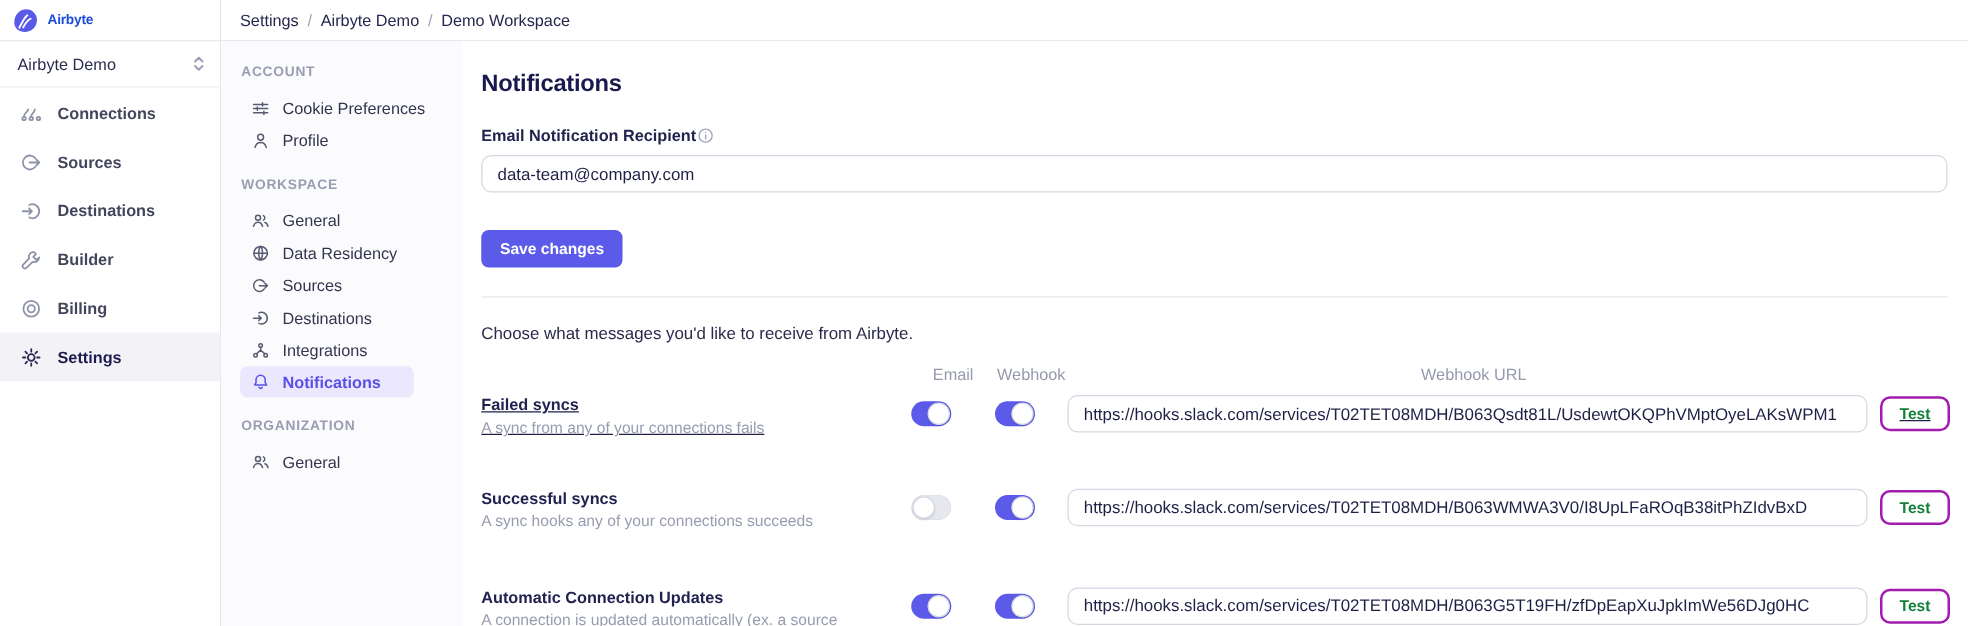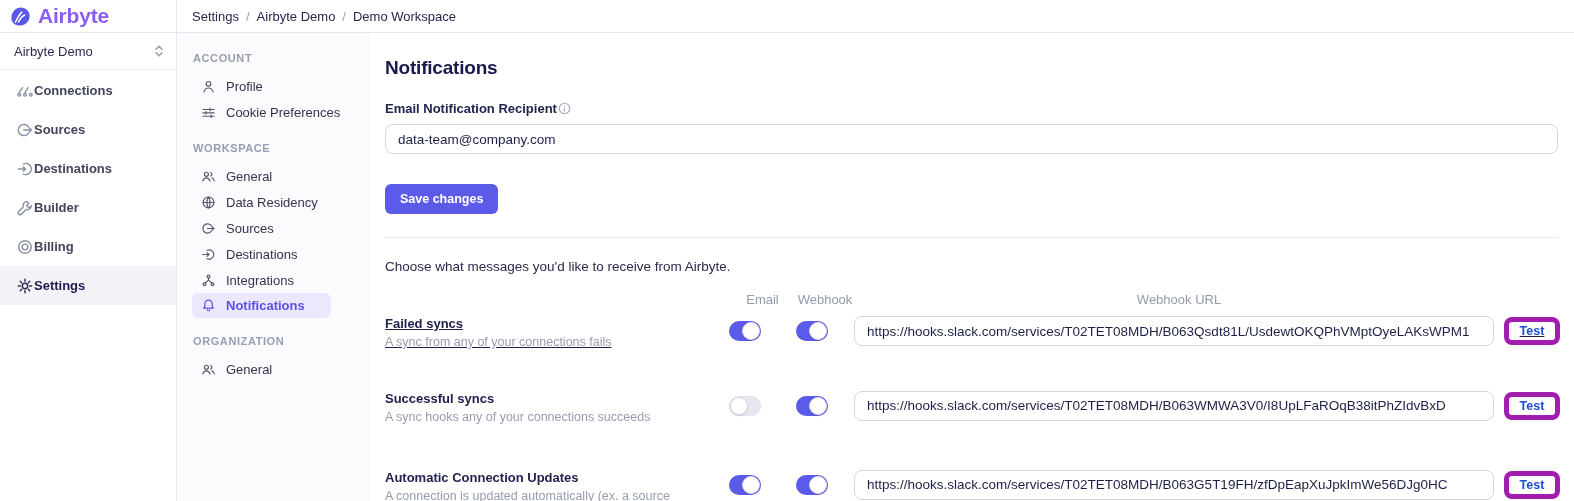--- a/index.html
+++ b/index.html
@@ -4,25 +4,25 @@
 <style>
   * { margin:0; padding:0; box-sizing:border-box; }
   html,body { width:1574px; height:501px; overflow:hidden; background:#fff;
     font-family:"Liberation Sans", sans-serif; color:#1f2046; }
   .app { display:flex; width:1574px; height:501px; }
 
   
   .sidebar { width:177px; flex:0 0 177px; border-right:1px solid #e7e8ee; display:flex; flex-direction:column; background:#fff; }
   .logo-row { height:33px; border-bottom:1px solid #e7e8ee; display:flex; align-items:center; padding-left:10px; gap:7px; }
   .logo-row svg { width:21px; height:21px; }
-  .logo-word { font-size:21px; font-weight:800; color:#8b5cf6; letter-spacing:-0.2px; }
+  .logo-word { font-size:11px; font-weight:800; color:#1d4ed8; letter-spacing:-0.2px; }
   .ws-select { height:37px; border-bottom:1px solid #eef0f4; display:flex; align-items:center; justify-content:space-between; padding:0 12px 0 14px; cursor:pointer; }
   .ws-label { font-size:13px; color:#2b2b50; }
   .nav { padding-top:1px; }
-  .nav-item { height:39px; display:flex; align-items:center; padding-left:16px; cursor:pointer; color:#494c63; }
+  .nav-item { height:39px; display:flex; align-items:center; gap:12px; padding-left:16px; cursor:pointer; color:#494c63; }
   .nav-item .ico { width:18px; height:18px; color:#8f93a8; display:flex; align-items:center; justify-content:center; }
   .nav-item .lbl { font-size:13px; font-weight:600; color:#42455c; }
   .nav-item.active { background:#f3f3f7; }
   .nav-item.active .lbl { color:#1d1c4d; font-weight:700; }
   .nav-item.active .ico { color:#2a2a52; }
 
   
   .right { flex:1; display:flex; flex-direction:column; min-width:0; }
   .topbar { height:33px; border-bottom:1px solid #e7e8ee; display:flex; align-items:center; padding-left:15px; background:#fff; }
   .crumbs { font-size:13px; color:#26264e; display:flex; gap:7px; }
@@ -67,22 +67,22 @@
   .toggle { width:32px; height:20px; border-radius:10px; position:relative; margin-top:5px; cursor:pointer; }
   .toggle.on { background:#5c5ae8; }
   .toggle.off { background:#e7e8ee; border:1px solid #e0e1e9; }
   .toggle .knob { position:absolute; top:1px; width:18px; height:18px; border-radius:50%; background:#fff;
     border:1px solid #d7dae5; box-shadow:0 1px 2px rgba(20,20,60,0.12); }
   .toggle.on .knob { right:1px; }
   .toggle.off .knob { left:0px; top:0px; }
 
   .url-input { height:30px; width:640px; border:1px solid #d5d8e3; border-radius:8px; padding:0 12px;
     font-size:13.5px; color:#1f2046; font-family:"Liberation Sans",sans-serif; outline:none; background:#fff; }
-  .btn-test { justify-self:end; width:56px; height:28px; margin-top:1px; background:#fff; border:5px solid #a21caf;
-    border-radius:8px; font-size:12.5px; font-weight:600; color:#1d4ed8; cursor:pointer; font-family:"Liberation Sans",sans-serif; }
+  .btn-test { justify-self:end; width:56px; height:28px; margin-top:1px; background:#fff; border:2px solid #a21caf;
+    border-radius:8px; font-size:12.5px; font-weight:600; color:#15803d; cursor:pointer; font-family:"Liberation Sans",sans-serif; }
 
   svg.stroke { fill:none; stroke:currentColor; stroke-width:1.6; stroke-linecap:round; stroke-linejoin:round; }
 </style>
 </head>
 <body>
 
 <div class="app">
 
   <div class="sidebar">
     <div class="logo-row">
@@ -171,34 +171,34 @@
     </div>
 
     <div class="body-row">
 
       <div class="settings-nav">
         <div class="sec">
           <div class="sec-title">ACCOUNT</div>
           <div class="snav-item">
             <span class="ico">
               <svg class="stroke" width="15" height="15" viewBox="0 0 20 20">
+                <path d="M2.5 6h15 M2.5 10.5h15 M2.5 15h15"></path>
+                <path d="M12 4.2v3.6 M6.5 8.7v3.6 M13.5 13.2v3.6"></path>
+              </svg>
+            </span>
+            <span class="lbl">Cookie Preferences</span>
+          </div>
+          <div class="snav-item">
+            <span class="ico">
+              <svg class="stroke" width="15" height="15" viewBox="0 0 20 20">
                 <circle cx="10" cy="6.4" r="3.1"></circle>
                   <path d="M4 17.2 c1.2-4.2 4-5.2 6-5.2 s4.8 1 6 5.2"></path>
               </svg>
             </span>
             <span class="lbl">Profile</span>
-          </div>
-          <div class="snav-item">
-            <span class="ico">
-              <svg class="stroke" width="15" height="15" viewBox="0 0 20 20">
-                <path d="M2.5 6h15 M2.5 10.5h15 M2.5 15h15"></path>
-                <path d="M12 4.2v3.6 M6.5 8.7v3.6 M13.5 13.2v3.6"></path>
-              </svg>
-            </span>
-            <span class="lbl">Cookie Preferences</span>
           </div>
         </div>
 
         <div class="sec">
           <div class="sec-title">WORKSPACE</div>
           <div class="snav-item">
             <span class="ico">
               <svg class="stroke" width="15" height="15" viewBox="0 0 20 20">
                 <circle cx="7.2" cy="7" r="2.7"></circle>
                   <path d="M2.4 16 c1-3.4 3.2-4.2 4.8-4.2 s3.8 .8 4.8 4.2 M13 4.6 a2.7 2.7 0 0 1 0 4.8 M14.6 11.9 c1.7.5 2.7 1.7 3.2 4.1"></path>

